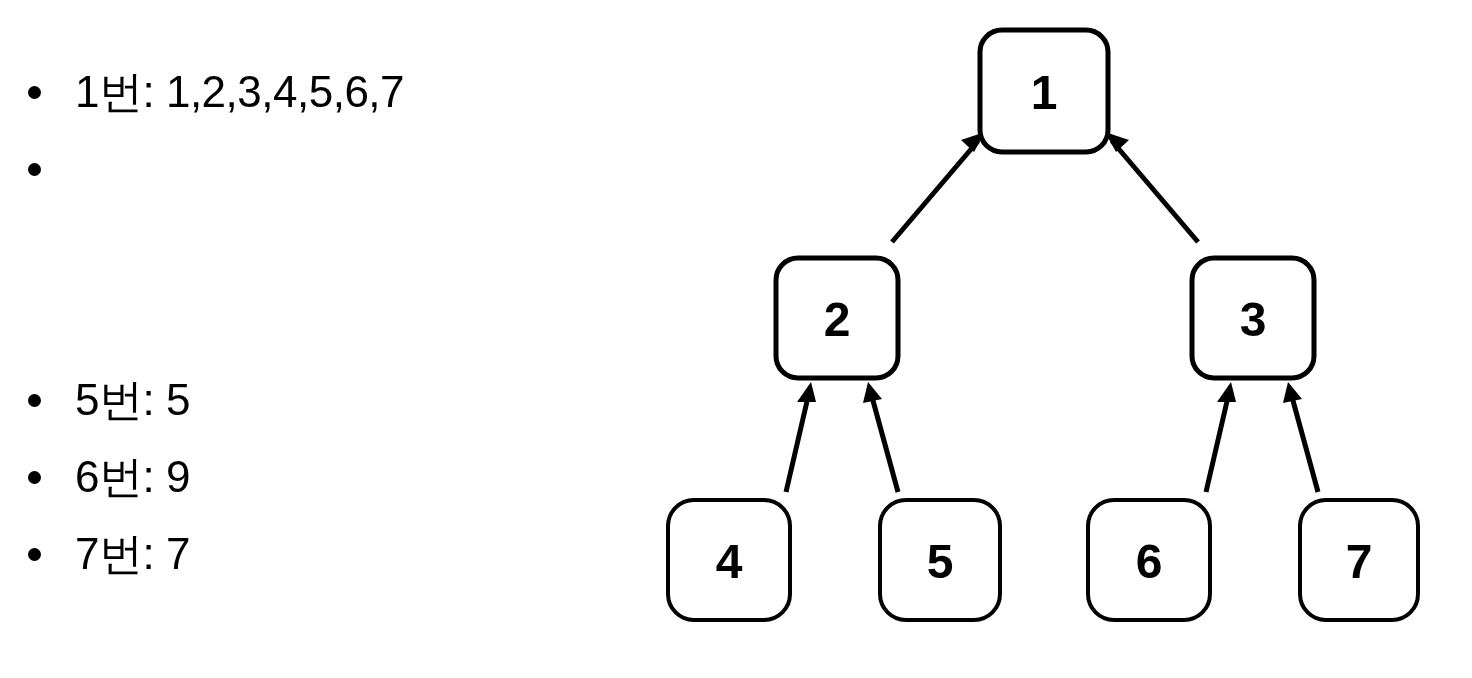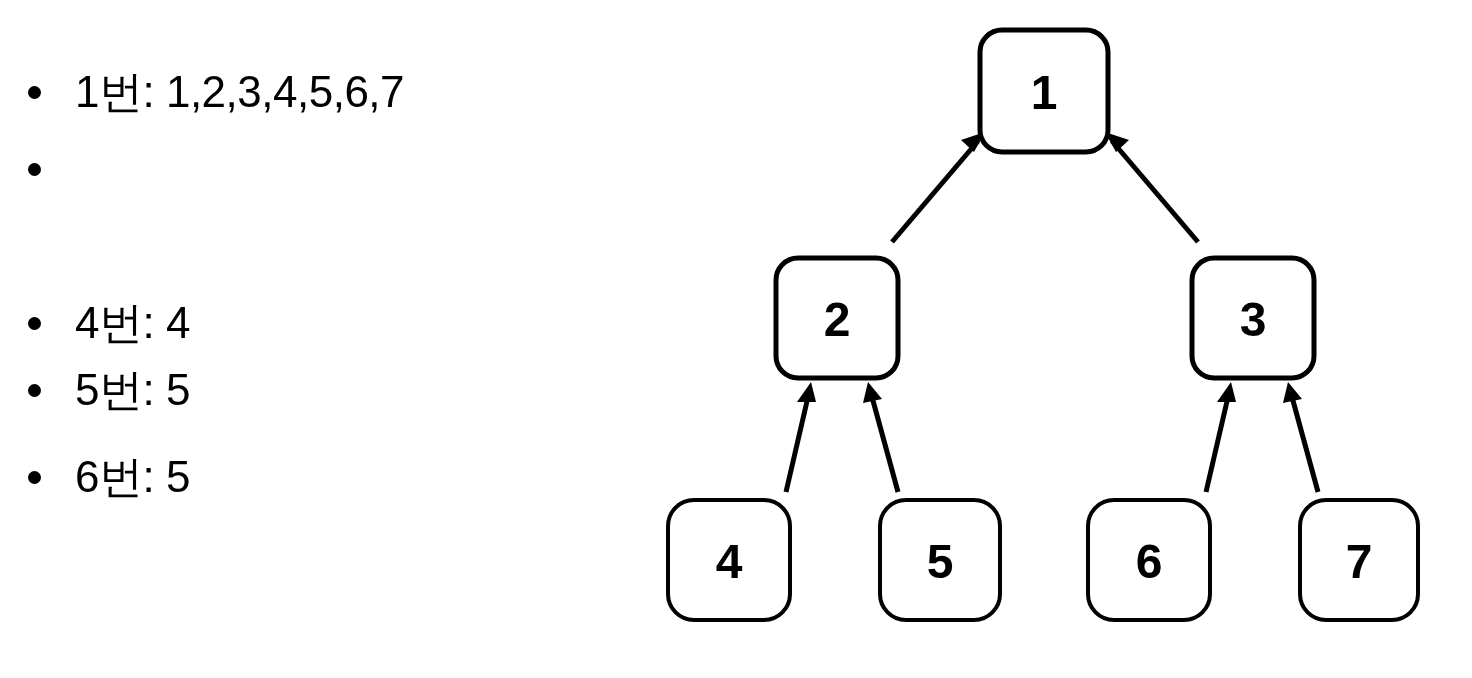--- a/index.html
+++ b/index.html
@@ -95,31 +95,31 @@
 <div id="page">
 
   <ul id="adjacency-list">
     <li class="list-item" style="top:53px">
       <span class="bullet"></span>
       <span class="item-text">1번: 1,2,3,4,5,6,7</span>
     </li>
     <li class="list-item" style="top:130px">
       <span class="bullet"></span>
     </li>
-    <li class="list-item" style="top:284px">
-      <span class="bullet"></span>
-      <span class="item-text">4번: 4</span>
-    </li>
-    <li class="list-item" style="top:351px">
+    <li class="list-item" style="top:361px">
       <span class="bullet"></span>
       <span class="item-text">5번: 5</span>
     </li>
     <li class="list-item" style="top:438px">
       <span class="bullet"></span>
-      <span class="item-text">6번: 5</span>
+      <span class="item-text">6번: 9</span>
+    </li>
+    <li class="list-item" style="top:515px">
+      <span class="bullet"></span>
+      <span class="item-text">7번: 7</span>
     </li>
   </ul>
 
   <div id="tree-diagram">
     <svg id="tree-svg" viewBox="0 0 852 678" xmlns="http://www.w3.org/2000/svg">
 
       <g>
         <line class="edge-line" x1="272" y1="242" x2="358" y2="141"></line>
         <polygon class="arrow-head" points="365,132 341,140 354,152"></polygon>
       </g>

